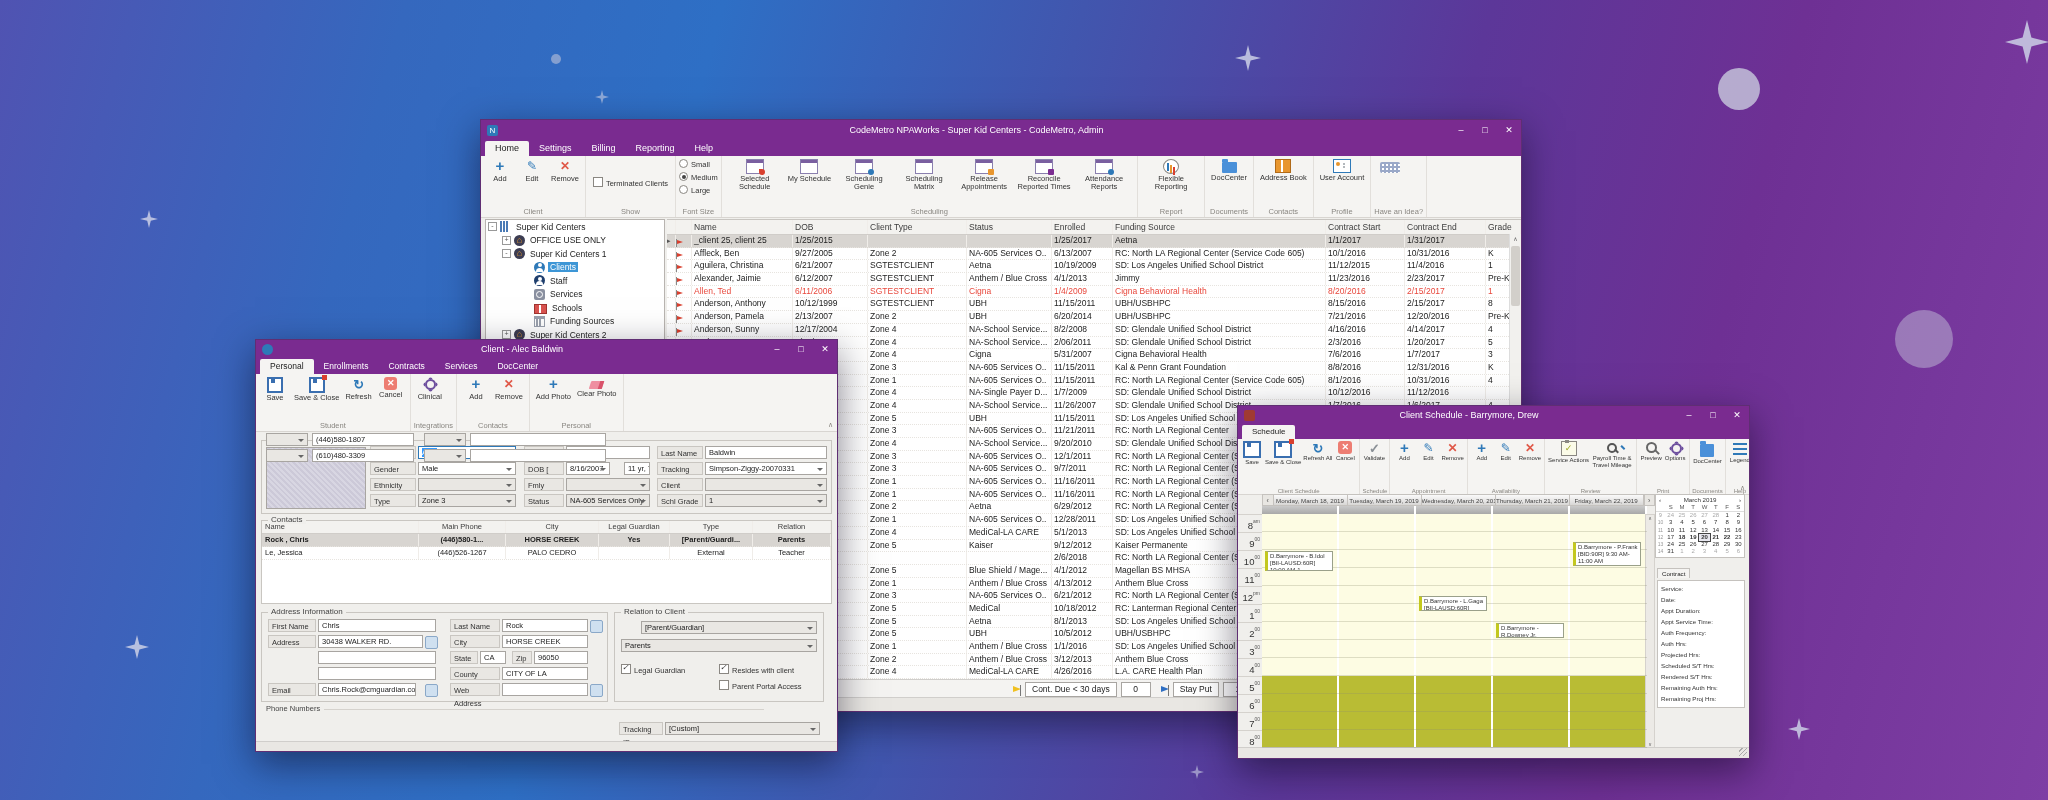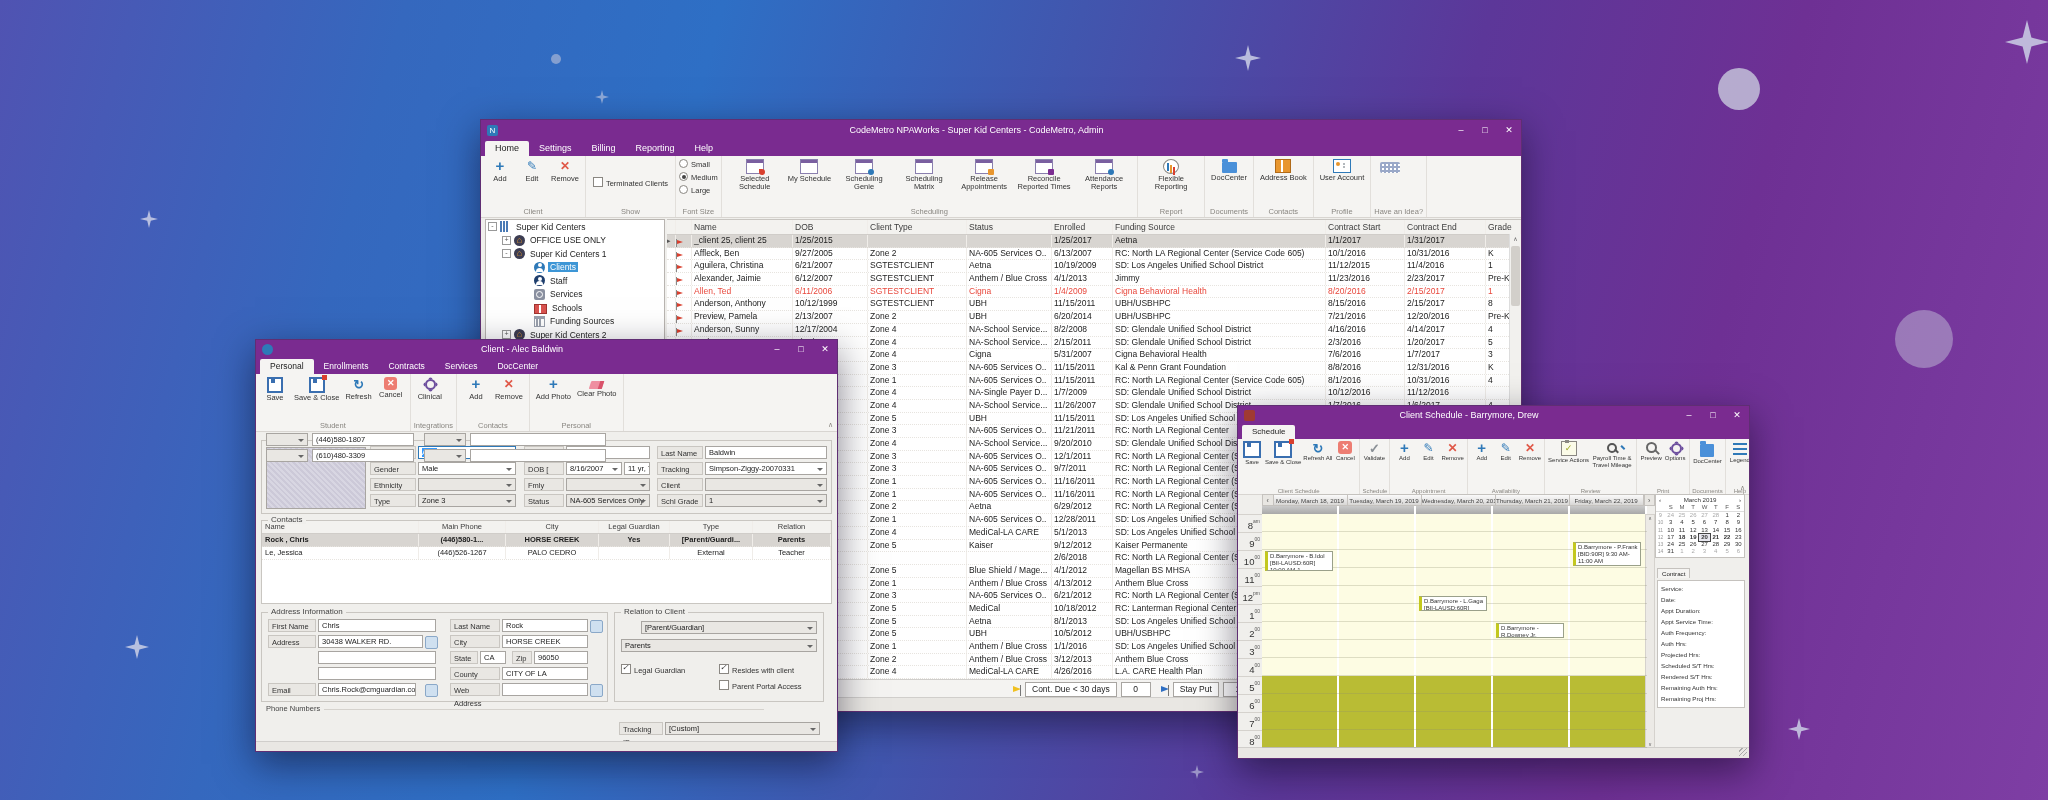--- a/index.html
+++ b/index.html
@@ -517,21 +517,21 @@
             <span class="c w-enr">11/15/2011</span>
             <span class="c w-fund">UBH/USBHPC</span>
             <span class="c w-cs">8/15/2016</span>
             <span class="c w-ce">2/15/2017</span>
             <span class="c w-gr">8</span>
           </div>
 
           <div class="trow">
             <span class="c w-sel"></span>
             <span class="c w-flag"><i class="rflag"></i></span>
-            <span class="c w-name">Preview, Pamela</span>
+            <span class="c w-name">Anderson, Pamela</span>
             <span class="c w-dob">2/13/2007</span>
             <span class="c w-type">Zone 2</span>
             <span class="c w-status">UBH</span>
             <span class="c w-enr">6/20/2014</span>
             <span class="c w-fund">UBH/USBHPC</span>
             <span class="c w-cs">7/21/2016</span>
             <span class="c w-ce">12/20/2016</span>
             <span class="c w-gr">Pre-K</span>
           </div>
 
@@ -549,21 +549,21 @@
             <span class="c w-gr">4</span>
           </div>
 
           <div class="trow">
             <span class="c w-sel"></span>
             <span class="c w-flag"><i class="rflag"></i></span>
             <span class="c w-name">Andres, Jose</span>
             <span class="c w-dob">6/18/2003</span>
             <span class="c w-type">Zone 4</span>
             <span class="c w-status">NA-School Service...</span>
-            <span class="c w-enr">2/15/2011</span>
+            <span class="c w-enr">2/06/2011</span>
             <span class="c w-fund">SD:  Glendale Unified School District</span>
             <span class="c w-cs">2/3/2016</span>
             <span class="c w-ce">1/20/2017</span>
             <span class="c w-gr">5</span>
           </div>
 
           <div class="trow">
             <span class="c w-sel"></span>
             <span class="c w-flag"><i class="rflag"></i></span>
             <span class="c w-name">Aniston, Jennifer</span>
@@ -1059,21 +1059,21 @@
       <span class="flabel" style="left:108px;top:5px;width:46px;">First Name</span>
       <span class="finput" data-variant="focus" style="left:156px;top:5px;width:98px;"><span class="selt">Alec</span></span>
       <span class="flabel" style="left:262px;top:5px;width:40px;">Middle</span>
       <span class="finput" style="left:304px;top:5px;width:84px;"></span>
       <span class="flabel" style="left:395px;top:5px;width:46px;">Last Name</span>
       <span class="finput" style="left:443px;top:5px;width:122px;">Baldwin</span>
 
       <span class="flabel" style="left:108px;top:21px;width:46px;">Gender</span>
       <span class="finput dd" style="left:156px;top:21px;width:98px;">Male</span>
       <span class="flabel" style="left:262px;top:21px;width:40px;">DOB  [ Age ]</span>
-      <span class="finput dd" style="left:304px;top:21px;width:56px;">8/16/2007</span>
+      <span class="finput dd" style="left:304px;top:21px;width:44px;">8/16/2007</span>
       <span class="finput" style="left:362px;top:21px;width:26px;">11 yr, 7 m</span>
       <span class="flabel" style="left:395px;top:21px;width:46px;">Tracking ID</span>
       <span class="finput dd" style="left:443px;top:21px;width:122px;">Simpson-Ziggy-20070331</span>
 
       <span class="flabel" style="left:108px;top:37px;width:46px;">Ethnicity</span>
       <span class="finput dd" data-variant="dis" style="left:156px;top:37px;width:98px;"></span>
       <span class="flabel" style="left:262px;top:37px;width:40px;">Fmly Lang.</span>
       <span class="finput dd" data-variant="dis" style="left:304px;top:37px;width:84px;"></span>
       <span class="flabel" style="left:395px;top:37px;width:46px;">Client Lang.</span>
       <span class="finput dd" data-variant="dis" style="left:443px;top:37px;width:122px;"></span>

